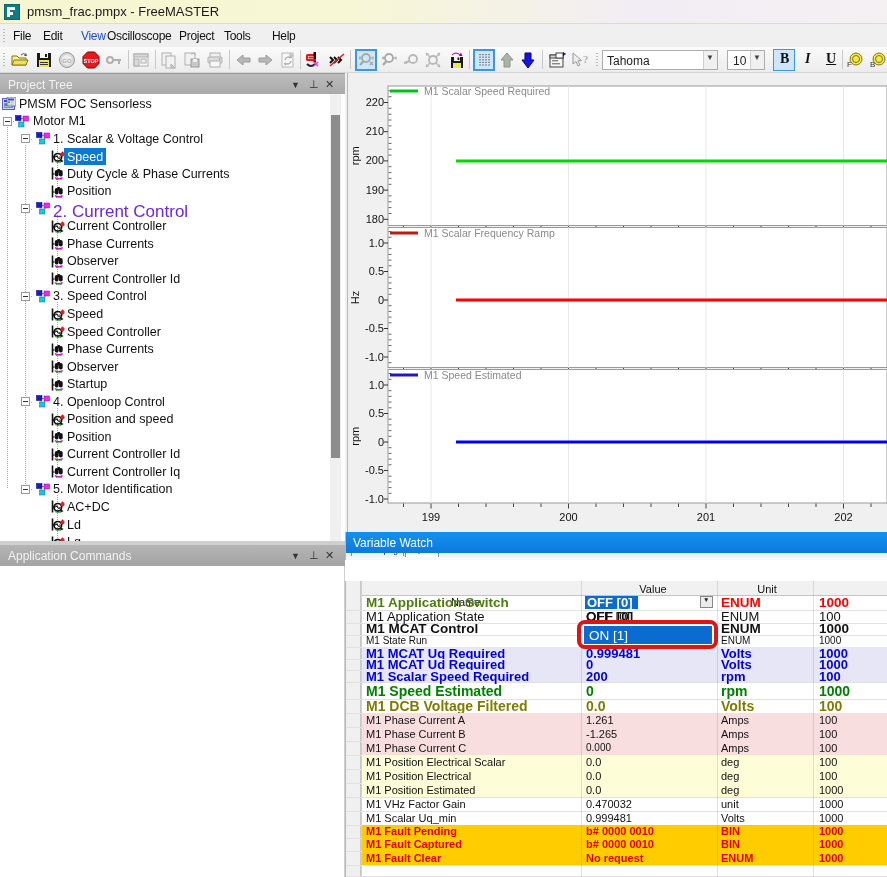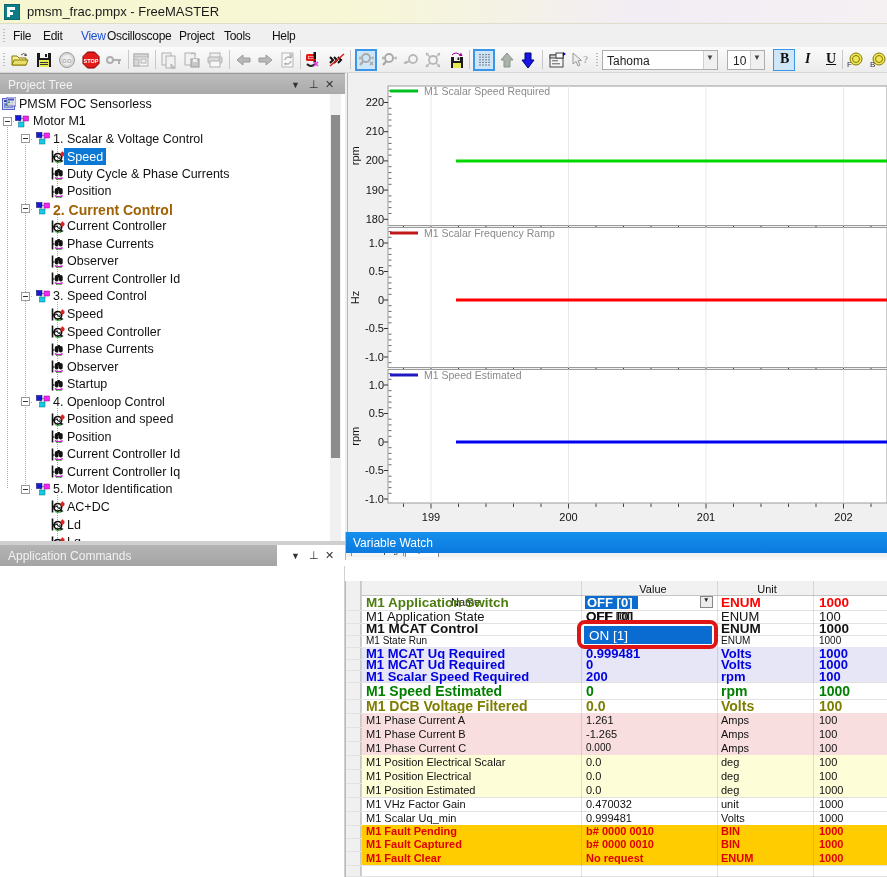--- a/index.html
+++ b/index.html
@@ -298,21 +298,21 @@
     </svg>
 <div class="tx" style="left:67px;top:90.2px;font-size:12.5px;color:#111;">Position</div>
 <div class="abs" style="left:21px;top:110.2px;width:9px;height:9px;background:#fff;border:1px solid #999;"></div>
 <div class="abs" style="left:23px;top:114.2px;width:5px;height:1px;background:#333;"></div>
 <svg class="abs" style="left:36px;top:108.2px;" width="14" height="13" viewBox="0 0 14 13">
       <path d="M3.5 3.5 l7 0 M3.5 3.5 l2 4 M10 4 l-1.5 3.5" stroke="#999" fill="none"></path>
       <rect x="0.5" y="0.5" width="5.5" height="5" fill="#1818d8" stroke="#000060" stroke-width="0.5"></rect>
       <rect x="8" y="1" width="5.5" height="5" fill="#f028f0" stroke="#900090" stroke-width="0.5"></rect>
       <rect x="3.5" y="7" width="5.5" height="5" fill="#18c8e0" stroke="#007090" stroke-width="0.5"></rect>
     </svg>
-<div class="tx" style="left:53px;top:107.7px;font-size:14px;color:#a16207;font-weight:bold;">2. Current Control</div>
+<div class="tx" style="left:53px;top:107.7px;font-size:17px;color:#6d28d9;">2. Current Control</div>
 <svg class="abs" style="left:51px;top:125.8px;" width="14" height="13" viewBox="0 0 14 13">
       <path d="M1.5 0.5 l0 12" stroke="#111" stroke-width="1.6"></path>
       <path d="M1.5 7 l2.5 0" stroke="#111" stroke-width="1.2"></path>
       <circle cx="6.8" cy="7.3" r="3.8" fill="none" stroke="#111" stroke-width="1.7"></circle>
       <path d="M4.3 7.3 q1.2 -2.4 2.5 0 q1.3 2.4 2.5 0" fill="none" stroke="#111" stroke-width="1.1"></path>
       <path d="M10 2.6 l3 3 M13 2.6 l-3 3 M11.5 1.5 l0 5.2 M9.4 4.1 l4.3 0" stroke="#e02020" stroke-width="1.3"></path>
       <path d="M9.3 9.3 l3.4 1.7 -3.4 1.7 z" fill="#111"></path>
       <path d="M3.8 11.6 q3.4 1.8 6.4 0" fill="none" stroke="#20a020" stroke-width="1"></path>
     </svg>
 <div class="tx" style="left:67px;top:125.3px;font-size:12.5px;color:#111;">Current Controller</div>
@@ -490,21 +490,21 @@
       <path d="M4.3 7.3 q1.2 -2.4 2.5 0 q1.3 2.4 2.5 0" fill="none" stroke="#111" stroke-width="1.1"></path>
       <path d="M10 2.6 l3 3 M13 2.6 l-3 3 M11.5 1.5 l0 5.2 M9.4 4.1 l4.3 0" stroke="#e02020" stroke-width="1.3"></path>
       <path d="M9.3 9.3 l3.4 1.7 -3.4 1.7 z" fill="#111"></path>
       <path d="M3.8 11.6 q3.4 1.8 6.4 0" fill="none" stroke="#20a020" stroke-width="1"></path>
     </svg>
 <div class="tx" style="left:67px;top:441.0px;font-size:12.5px;color:#111;">Lq</div>
 </div>
 <div class="abs" style="left:330px;top:94px;width:11px;height:447px;background:#f0f0f0;"></div>
 <div class="abs" style="left:331px;top:115px;width:9px;height:343px;background:#8c8c8c;"></div>
 <div class="abs" style="left:0;top:541px;width:345px;height:4px;background:#cfcfcf;"></div>
-<div class="abs" style="left:0;top:545px;width:277px;height:21px;background:linear-gradient(#b4b4b4,#a4a4a4);">
+<div class="abs" style="left:0;top:545px;width:345px;height:21px;background:linear-gradient(#b4b4b4,#a4a4a4);">
 <div class="tx" style="left:8px;top:4px;font-size:12px;color:#f2f2f2;">Application Commands</div>
 <div class="tx" style="left:291px;top:6px;font-size:9px;color:#333;">▼</div>
 <div class="tx" style="left:309px;top:4px;font-size:11px;color:#333;">⊥</div>
 <div class="tx" style="left:325px;top:4px;font-size:11px;color:#333;">✕</div>
 </div>
 <div class="abs" style="left:0;top:566px;width:345px;height:311px;background:#fff;border-right:1px solid #d0d0d0;"></div>
 <svg class="abs" style="left:345px;top:73px;" width="542" height="464" viewBox="0 0 542 464">
 <rect x="0" y="0" width="542" height="464" fill="#f0f0f0"></rect>
 <rect x="2" y="0" width="1" height="464" fill="#b8b8b8"></rect>
 <rect x="43" y="13" width="499" height="139.5" fill="#ffffff" stroke="#9a9a9a" stroke-width="1"></rect>

